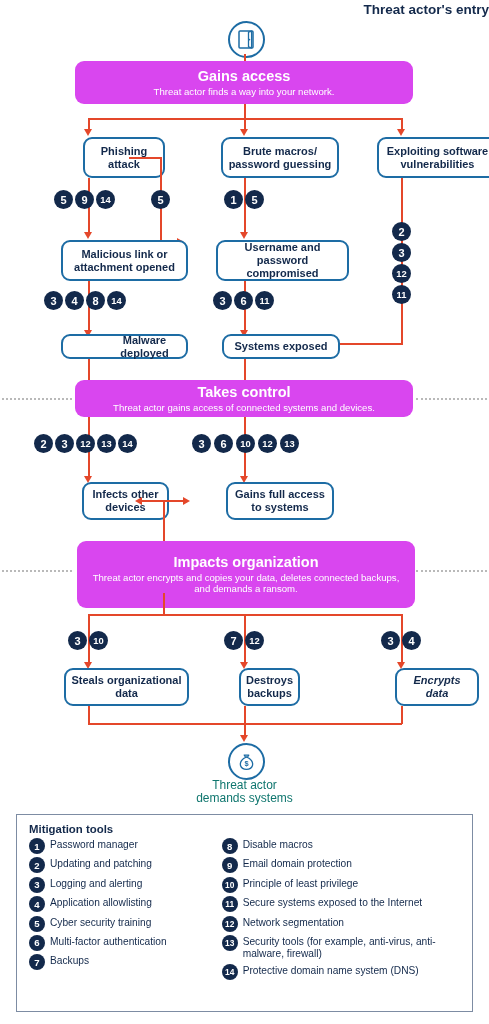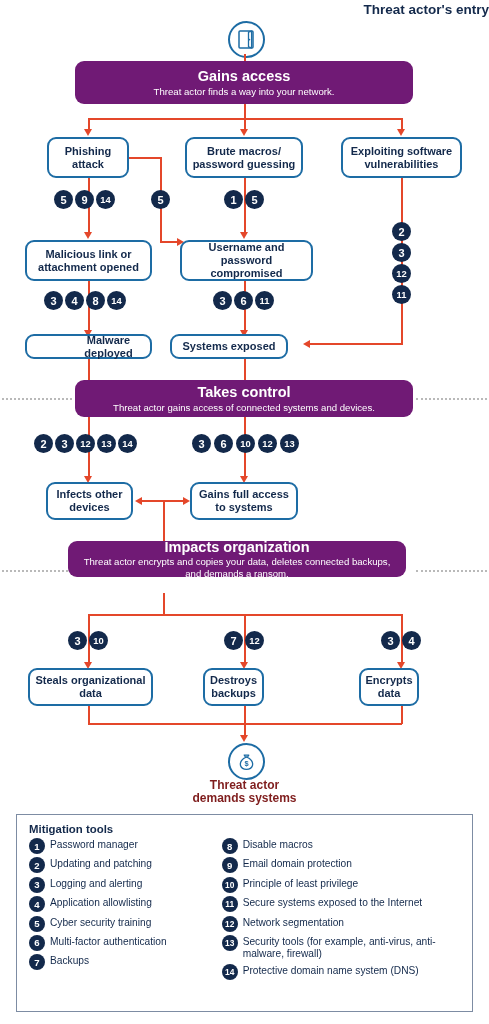--- a/index.html
+++ b/index.html
@@ -10,52 +10,53 @@
   }
   .stage{position:absolute;inset:0;}
 
   
   .top-title{
     position:absolute;left:0;right:0;top:2px;text-align:right;
     font-size:13.5px;font-weight:bold;letter-spacing:0px;color:#13294b;
   }
   .bottom-title{
     position:absolute;left:0;right:0;text-align:center;
-    font-size:12px;font-weight:bold;line-height:1.12;color:#7f1d1d;
+    font-size:12px;font-weight:normal;line-height:1.12;color:#0f766e;
   }
 
   
   .circ-icon{
     position:absolute;width:33px;height:33px;border-radius:50%;
     border:2.2px solid #1d6ca4;background:#fff;
     display:flex;align-items:center;justify-content:center;
   }
 
   
   .banner{
-    position:absolute;background:#701a75;border-radius:9px;
+    position:absolute;background:#d946ef;border-radius:9px;
     color:#ffffff;text-align:center;
     display:flex;flex-direction:column;align-items:center;justify-content:center;
     box-sizing:border-box;padding:5px 14px;
   }
   .banner .b-title{font-size:14.5px;font-weight:bold;line-height:1.15;margin-bottom:1px;}
   .banner .b-sub{font-size:9.6px;font-weight:normal;line-height:1.2;}
 
   
   .dotrule{
     position:absolute;height:0;border-top:2px dotted #b9b9b9;
   }
 
   
   .node{
     position:absolute;box-sizing:border-box;
     border:2px solid #1d6ca4;border-radius:9px;background:#ffffff;
     color:#13294b;font-size:11px;font-weight:bold;line-height:1.16;
     display:flex;align-items:center;justify-content:center;text-align:center;
     padding:2px 4px;
+    margin-left:36px;
   }
 
   
   .ln{position:absolute;background:#e4472a;}
   .vl{width:1.6px;}
   .hl{height:1.6px;}
   .arrow-d{
     position:absolute;width:0;height:0;
     border-left:4.5px solid transparent;border-right:4.5px solid transparent;
     border-top:7px solid #e4472a;
@@ -174,21 +175,21 @@
   <div class="badge sz-flow" style="left:86px;top:291px;">8</div>
   <div class="badge sz-flow wide" style="left:107px;top:291px;">14</div>
 
   <div class="ln vl" style="left:244px;top:281px;height:51px;"></div>
   <div class="arrow-d" style="left:240.3px;top:330px;"></div>
   <div class="badge sz-flow" style="left:213px;top:291px;">3</div>
   <div class="badge sz-flow" style="left:234px;top:291px;">6</div>
   <div class="badge sz-flow wide" style="left:255px;top:291px;">11</div>
 
   <div class="node" style="left:25px;top:334px;width:127px;height:25px;padding-left:44px;">Malware deployed</div>
-  <div class="node" style="left:170px;top:334px;width:118px;height:25px;">Systems exposed</div>
+  <div class="node" style="left:186px;top:334px;width:118px;height:25px;">Systems exposed</div>
 
   <div class="ln vl" style="left:88px;top:359px;height:22px;"></div>
   <div class="ln vl" style="left:244px;top:359px;height:22px;"></div>
 
   <div class="dotrule" style="left:2px;top:398px;width:70px;"></div>
   <div class="dotrule" style="left:416px;top:398px;width:71px;"></div>
   <div class="banner" style="left:75px;top:380px;width:338px;height:37px;">
     <div class="b-title">Takes control</div>
     <div class="b-sub">Threat actor gains access of connected systems and devices.</div>
   </div>
@@ -212,21 +213,21 @@
   <div class="node" style="left:46px;top:482px;width:87px;height:38px;">Infects other devices</div>
   <div class="node" style="left:190px;top:482px;width:108px;height:38px;">Gains full access to systems</div>
 
   <div class="ln hl" style="left:142px;top:500px;width:42px;"></div>
   <div class="arrow-l" style="left:135px;top:496.5px;"></div>
   <div class="arrow-r" style="left:183px;top:496.5px;"></div>
   <div class="ln vl" style="left:163px;top:500px;height:48px;"></div>
 
   <div class="dotrule" style="left:2px;top:570px;width:70px;"></div>
   <div class="dotrule" style="left:416px;top:570px;width:71px;"></div>
-  <div class="banner" style="left:68px;top:541px;width:338px;height:36px;">
+  <div class="banner" style="left:77px;top:541px;width:338px;height:67px;">
     <div class="b-title">Impacts organization</div>
     <div class="b-sub">Threat actor encrypts and copies your data, deletes connected backups, and demands a ransom.</div>
   </div>
 
   <div class="ln vl" style="left:163px;top:593px;height:22px;"></div>
   <div class="ln hl" style="left:88px;top:614px;width:314px;"></div>
   <div class="ln vl" style="left:88px;top:614px;height:50px;"></div>
   <div class="ln vl" style="left:244px;top:614px;height:50px;"></div>
   <div class="ln vl" style="left:401px;top:614px;height:50px;"></div>
   <div class="arrow-d" style="left:84.3px;top:662px;"></div>
@@ -235,21 +236,21 @@
 
   <div class="badge sz-flow" style="left:68px;top:631px;">3</div>
   <div class="badge sz-flow wide" style="left:89px;top:631px;">10</div>
   <div class="badge sz-flow" style="left:224px;top:631px;">7</div>
   <div class="badge sz-flow wide" style="left:245px;top:631px;">12</div>
   <div class="badge sz-flow" style="left:381px;top:631px;">3</div>
   <div class="badge sz-flow" style="left:402px;top:631px;">4</div>
 
   <div class="node" style="left:28px;top:668px;width:125px;height:38px;">Steals organizational data</div>
   <div class="node" style="left:203px;top:668px;width:61px;height:38px;">Destroys backups</div>
-  <div class="node" style="left:359px;top:668px;width:60px;height:38px;">Encrypts data</div>
+  <div class="node" style="left:359px;top:668px;width:84px;height:38px;font-style:italic;">Encrypts data</div>
 
   <div class="ln vl" style="left:88px;top:706px;height:18px;"></div>
   <div class="ln vl" style="left:244px;top:706px;height:18px;"></div>
   <div class="ln vl" style="left:401px;top:706px;height:18px;"></div>
   <div class="ln hl" style="left:88px;top:723px;width:314px;"></div>
   <div class="ln vl" style="left:244px;top:723px;height:14px;"></div>
   <div class="arrow-d" style="left:240.3px;top:735px;"></div>
 
   <div class="circ-icon" style="left:228px;top:743px;">
     <svg width="19" height="19" viewBox="0 0 19 19" aria-hidden="true">

